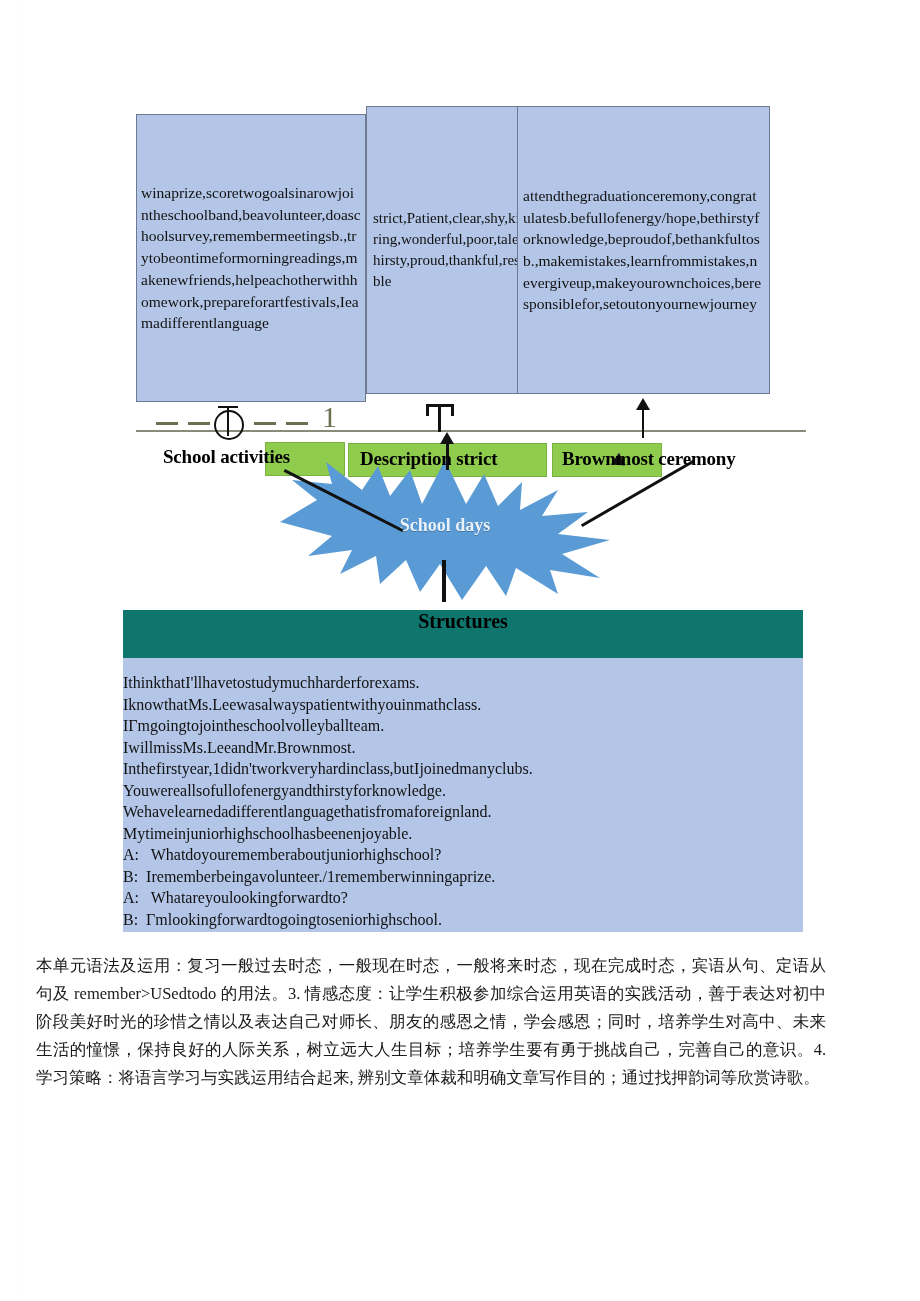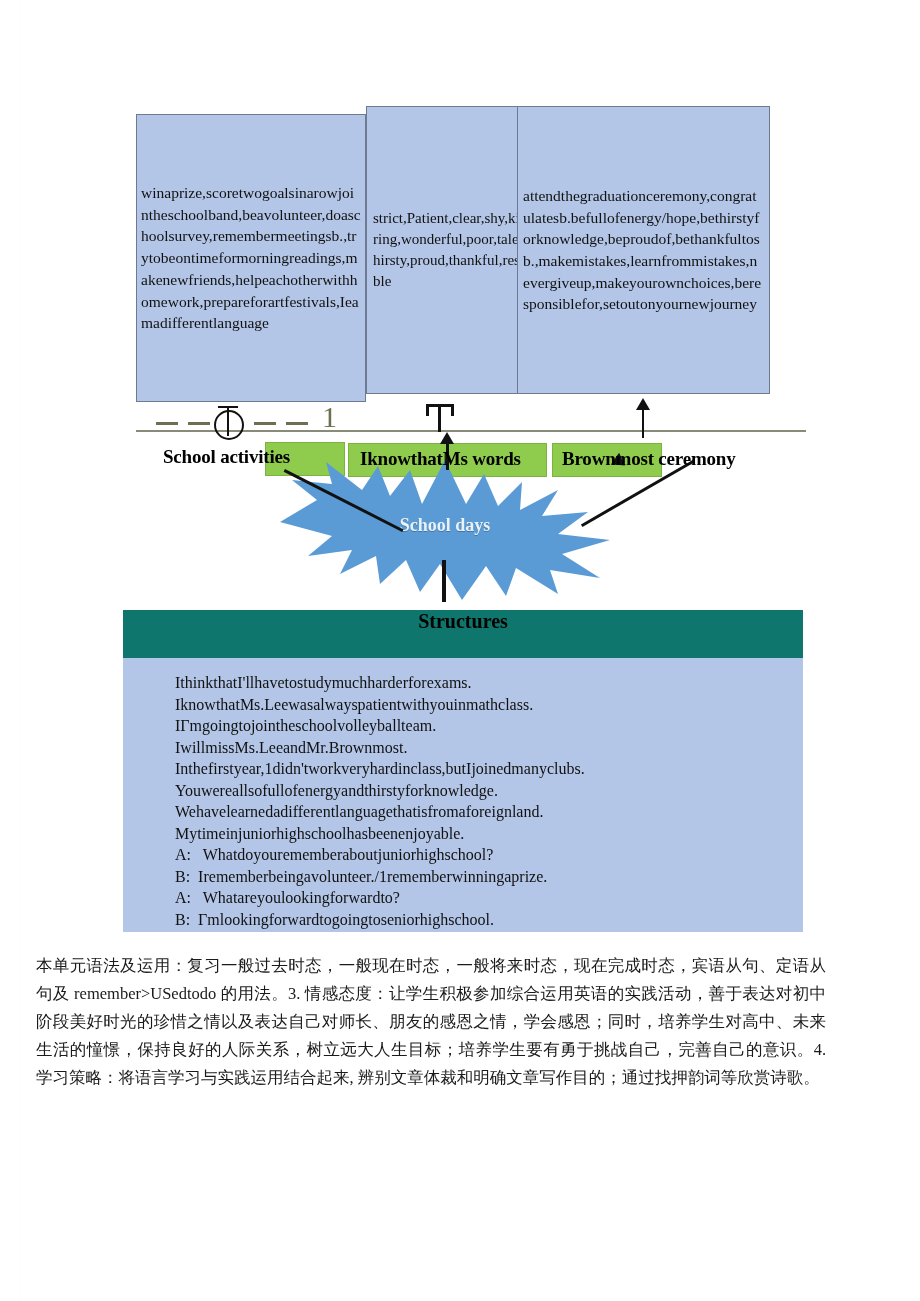--- a/index.html
+++ b/index.html
@@ -286,21 +286,20 @@
     width: 680px; height: 274px;
     background: #b4c6e7;
     padding: 14px 0 0 0;
     box-sizing: border-box;
   }
   .struct-line {
     font-family: "Liberation Serif", serif;
     font-size: 16px;
     color: #111;
     line-height: 21.5px;
-    padding-left: 52px;
     white-space: pre;
   }
 
   
   .cn-para {
     position: absolute;
     left: 36px;
     top: 952px;
     width: 790px;
     font-family: "Liberation Serif", serif;
@@ -371,21 +370,21 @@
   <div class="stroke stroke-left"></div>
   <div class="stroke stroke-right"></div>
   <div class="stroke-right-head"></div>
   <div class="stroke-mid-up">
     <div class="head"></div>
     <div class="shaft"></div>
   </div>
   <div class="stroke-bottom"></div>
 
   <div class="chip-label lbl-1">School activities</div>
-  <div class="chip-label lbl-2">IknowthatMs words</div>
+  <div class="chip-label lbl-2">Description strict</div>
   <div class="chip-label lbl-3">Brownmost ceremony</div>
 
   <div class="structures">
     <div class="structures-head">
       <span class="structures-head-txt">Structures</span>
     </div>
     <div class="structures-body">
       <div class="struct-line">IthinkthatI'llhavetostudymuchharderforexams.</div>
       <div class="struct-line">IknowthatMs.Leewasalwayspatientwithyouinmathclass.</div>
       <div class="struct-line">IΓmgoingtojointheschoolvolleyballteam.</div>

